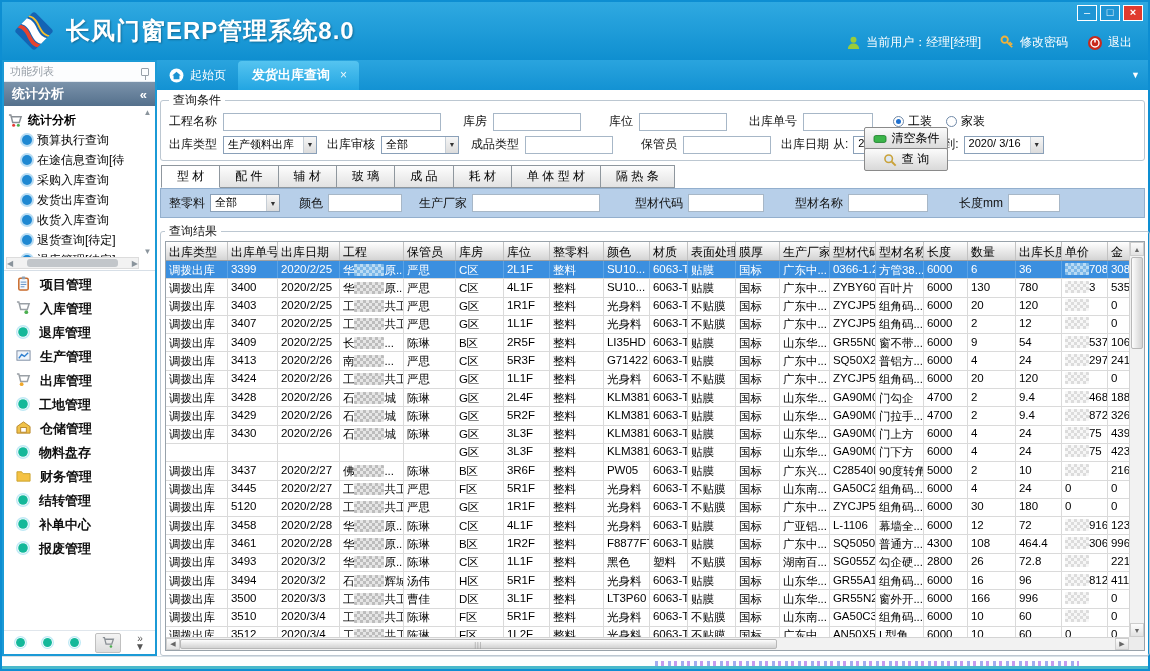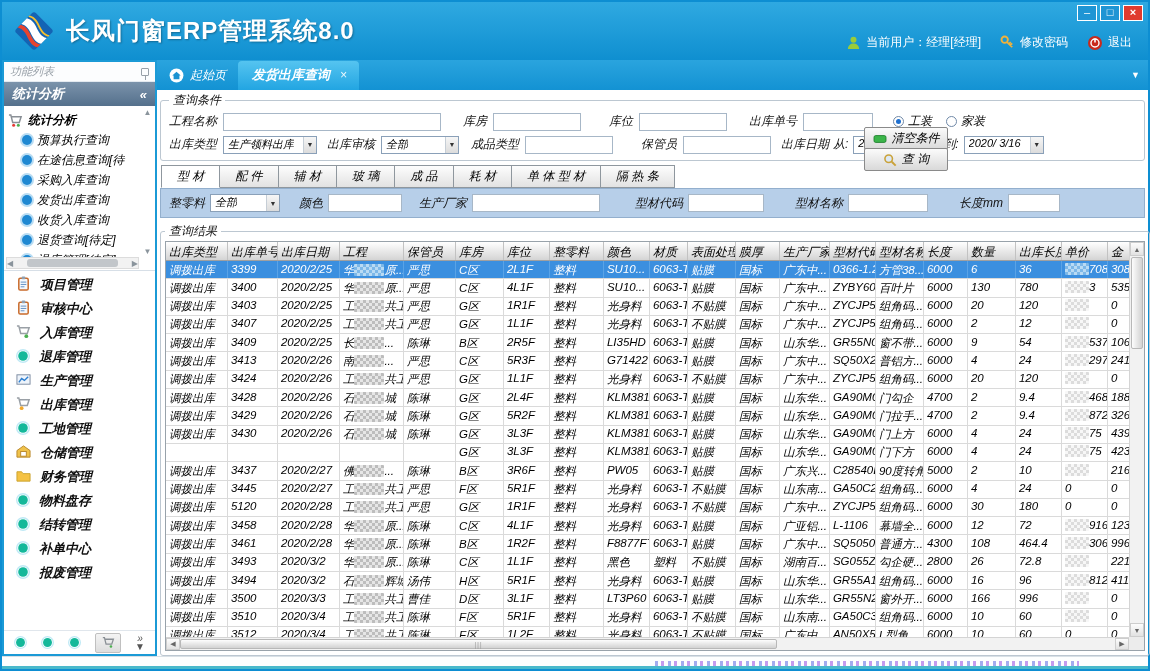--- a/index.html
+++ b/index.html
@@ -9,21 +9,21 @@
   
   .titlebar{flex:0 0 58px;background:linear-gradient(#2fa9e1,#0f8fd0);position:relative;display:flex;align-items:center;padding:0 10px;}
   .logo{width:44px;height:44px;margin-right:10px;}
   .apptitle{color:#fff;font-size:24px;font-weight:bold;letter-spacing:1px;text-shadow:1px 1px 2px rgba(0,0,0,.3);}
   .winctrl{position:absolute;top:3px;right:5px;display:flex;gap:3px;}
   .winbtn{width:20px;height:16px;border:1px solid #fff;background:#1f95d4;color:#fff;font-size:11px;line-height:13px;text-align:center;cursor:pointer;}
   .winbtn.close{background:#e03b2f;font-weight:bold;}
   .userbar{position:absolute;right:16px;bottom:9px;display:flex;align-items:center;gap:7px;color:#fff;font-size:12px;}
   .userbar .grp{display:flex;align-items:center;gap:5px;margin-left:12px;}
   
-  .main{flex:1;display:flex;min-height:0;background:#bef264;font-style:italic;}
+  .main{flex:1;display:flex;min-height:0;background:#bef264;}
   
   .sidebar{flex:0 0 148px;border:2px solid #1b9ad6;background:#fff;display:flex;flex-direction:column;min-height:0;}
   .sb-header{flex:0 0 20px;display:flex;align-items:center;justify-content:space-between;padding:0 6px;color:#98a0a8;font-size:11px;background:#fcfdfe;border-bottom:1px solid #e4eaf0;}
   .sb-section{flex:0 0 24px;background:linear-gradient(#7b93ab,#54708c);color:#fff;font-weight:bold;display:flex;align-items:center;justify-content:space-between;padding:0 8px;font-size:13px;}
   .tree{flex:0 0 165px;position:relative;border-bottom:1px solid #d7dfe7;padding:4px 16px 16px 4px;overflow:hidden;font-size:12px;}
   .tree-row{height:20px;display:flex;align-items:center;gap:5px;white-space:nowrap;overflow:hidden;}
   .tree-row.root{font-weight:bold;}
   .tdot{flex:0 0 10px;width:10px;height:10px;border-radius:50%;background:#1e88d2;box-shadow:0 0 0 2px #b8dcf3;margin-left:14px;}
   .tree-vscroll{position:absolute;right:1px;top:2px;bottom:14px;width:13px;display:flex;flex-direction:column;justify-content:space-between;align-items:center;color:#8a949c;font-size:8px;}
   .tree-hscroll{position:absolute;left:2px;right:16px;bottom:1px;height:12px;background:#f2f2f2;border:1px solid #dcdcdc;display:flex;align-items:center;color:#8a949c;font-size:8px;}
@@ -200,28 +200,20 @@
           <div class="menu-item">
             <span><svg width="15" height="15" viewBox="0 0 16 16">
                 <rect x="3" y="2.5" width="10" height="12.5" rx="1.5" fill="#f4f8fc" stroke="#c96a2a" stroke-width="1.6"></rect>
                 <rect x="6" y="0.5" width="4" height="3" rx="1" fill="#90a0b0"></rect>
                 <path d="M5 6.5h6M5 9h6M5 11.5h4" stroke="#5b8ac0" stroke-width="1"></path>
               </svg></span>
             <span>项目管理</span>
           </div>
           <div class="menu-item">
             <span><svg width="15" height="15" viewBox="0 0 16 16">
-                <rect x="3" y="2.5" width="10" height="12.5" rx="1.5" fill="#f4f8fc" stroke="#c96a2a" stroke-width="1.6"></rect>
-                <rect x="6" y="0.5" width="4" height="3" rx="1" fill="#90a0b0"></rect>
-                <path d="M5 6.5h6M5 9h6M5 11.5h4" stroke="#5b8ac0" stroke-width="1"></path>
-              </svg></span>
-            <span>审核中心</span>
-          </div>
-          <div class="menu-item">
-            <span><svg width="15" height="15" viewBox="0 0 16 16">
                 <path d="M1 2h2l2 8h7l2-6H4" fill="none" stroke="#9aa0a6" stroke-width="1.6"></path>
                 <circle cx="11" cy="13" r="2" fill="#4caf50"></circle>
               </svg></span>
             <span>入库管理</span>
           </div>
           <div class="menu-item">
             <span><svg width="14" height="14" viewBox="0 0 16 16">
                 <circle cx="8" cy="8" r="5.5" fill="#14b89a"></circle>
                 <circle cx="8" cy="8" r="7.2" fill="none" stroke="#bfe9f5" stroke-width="1.6"></circle>
               </svg></span>
@@ -249,31 +241,31 @@
             <span>工地管理</span>
           </div>
           <div class="menu-item">
             <span><svg width="15" height="15" viewBox="0 0 16 16">
                 <path d="M1 7 8 2l7 5v7H1z" fill="#f0c24a" stroke="#b8862a"></path>
                 <rect x="5" y="8" width="6" height="5" fill="#fff" stroke="#b8862a"></rect>
               </svg></span>
             <span>仓储管理</span>
           </div>
           <div class="menu-item">
-            <span><svg width="15" height="15" viewBox="0 0 16 16">
-                <path d="M1 4h5l1.5 2H15v8H1z" fill="#f5c243" stroke="#caa22e"></path>
-              </svg></span>
-            <span>财务管理</span>
-          </div>
-          <div class="menu-item">
             <span><svg width="14" height="14" viewBox="0 0 16 16">
                 <circle cx="8" cy="8" r="5.5" fill="#14b89a"></circle>
                 <circle cx="8" cy="8" r="7.2" fill="none" stroke="#bfe9f5" stroke-width="1.6"></circle>
               </svg></span>
             <span>物料盘存</span>
+          </div>
+          <div class="menu-item">
+            <span><svg width="15" height="15" viewBox="0 0 16 16">
+                <path d="M1 4h5l1.5 2H15v8H1z" fill="#f5c243" stroke="#caa22e"></path>
+              </svg></span>
+            <span>财务管理</span>
           </div>
           <div class="menu-item">
             <span><svg width="14" height="14" viewBox="0 0 16 16">
                 <circle cx="8" cy="8" r="5.5" fill="#14b89a"></circle>
                 <circle cx="8" cy="8" r="7.2" fill="none" stroke="#bfe9f5" stroke-width="1.6"></circle>
               </svg></span>
             <span>结转管理</span>
           </div>
           <div class="menu-item">
             <span><svg width="14" height="14" viewBox="0 0 16 16">

